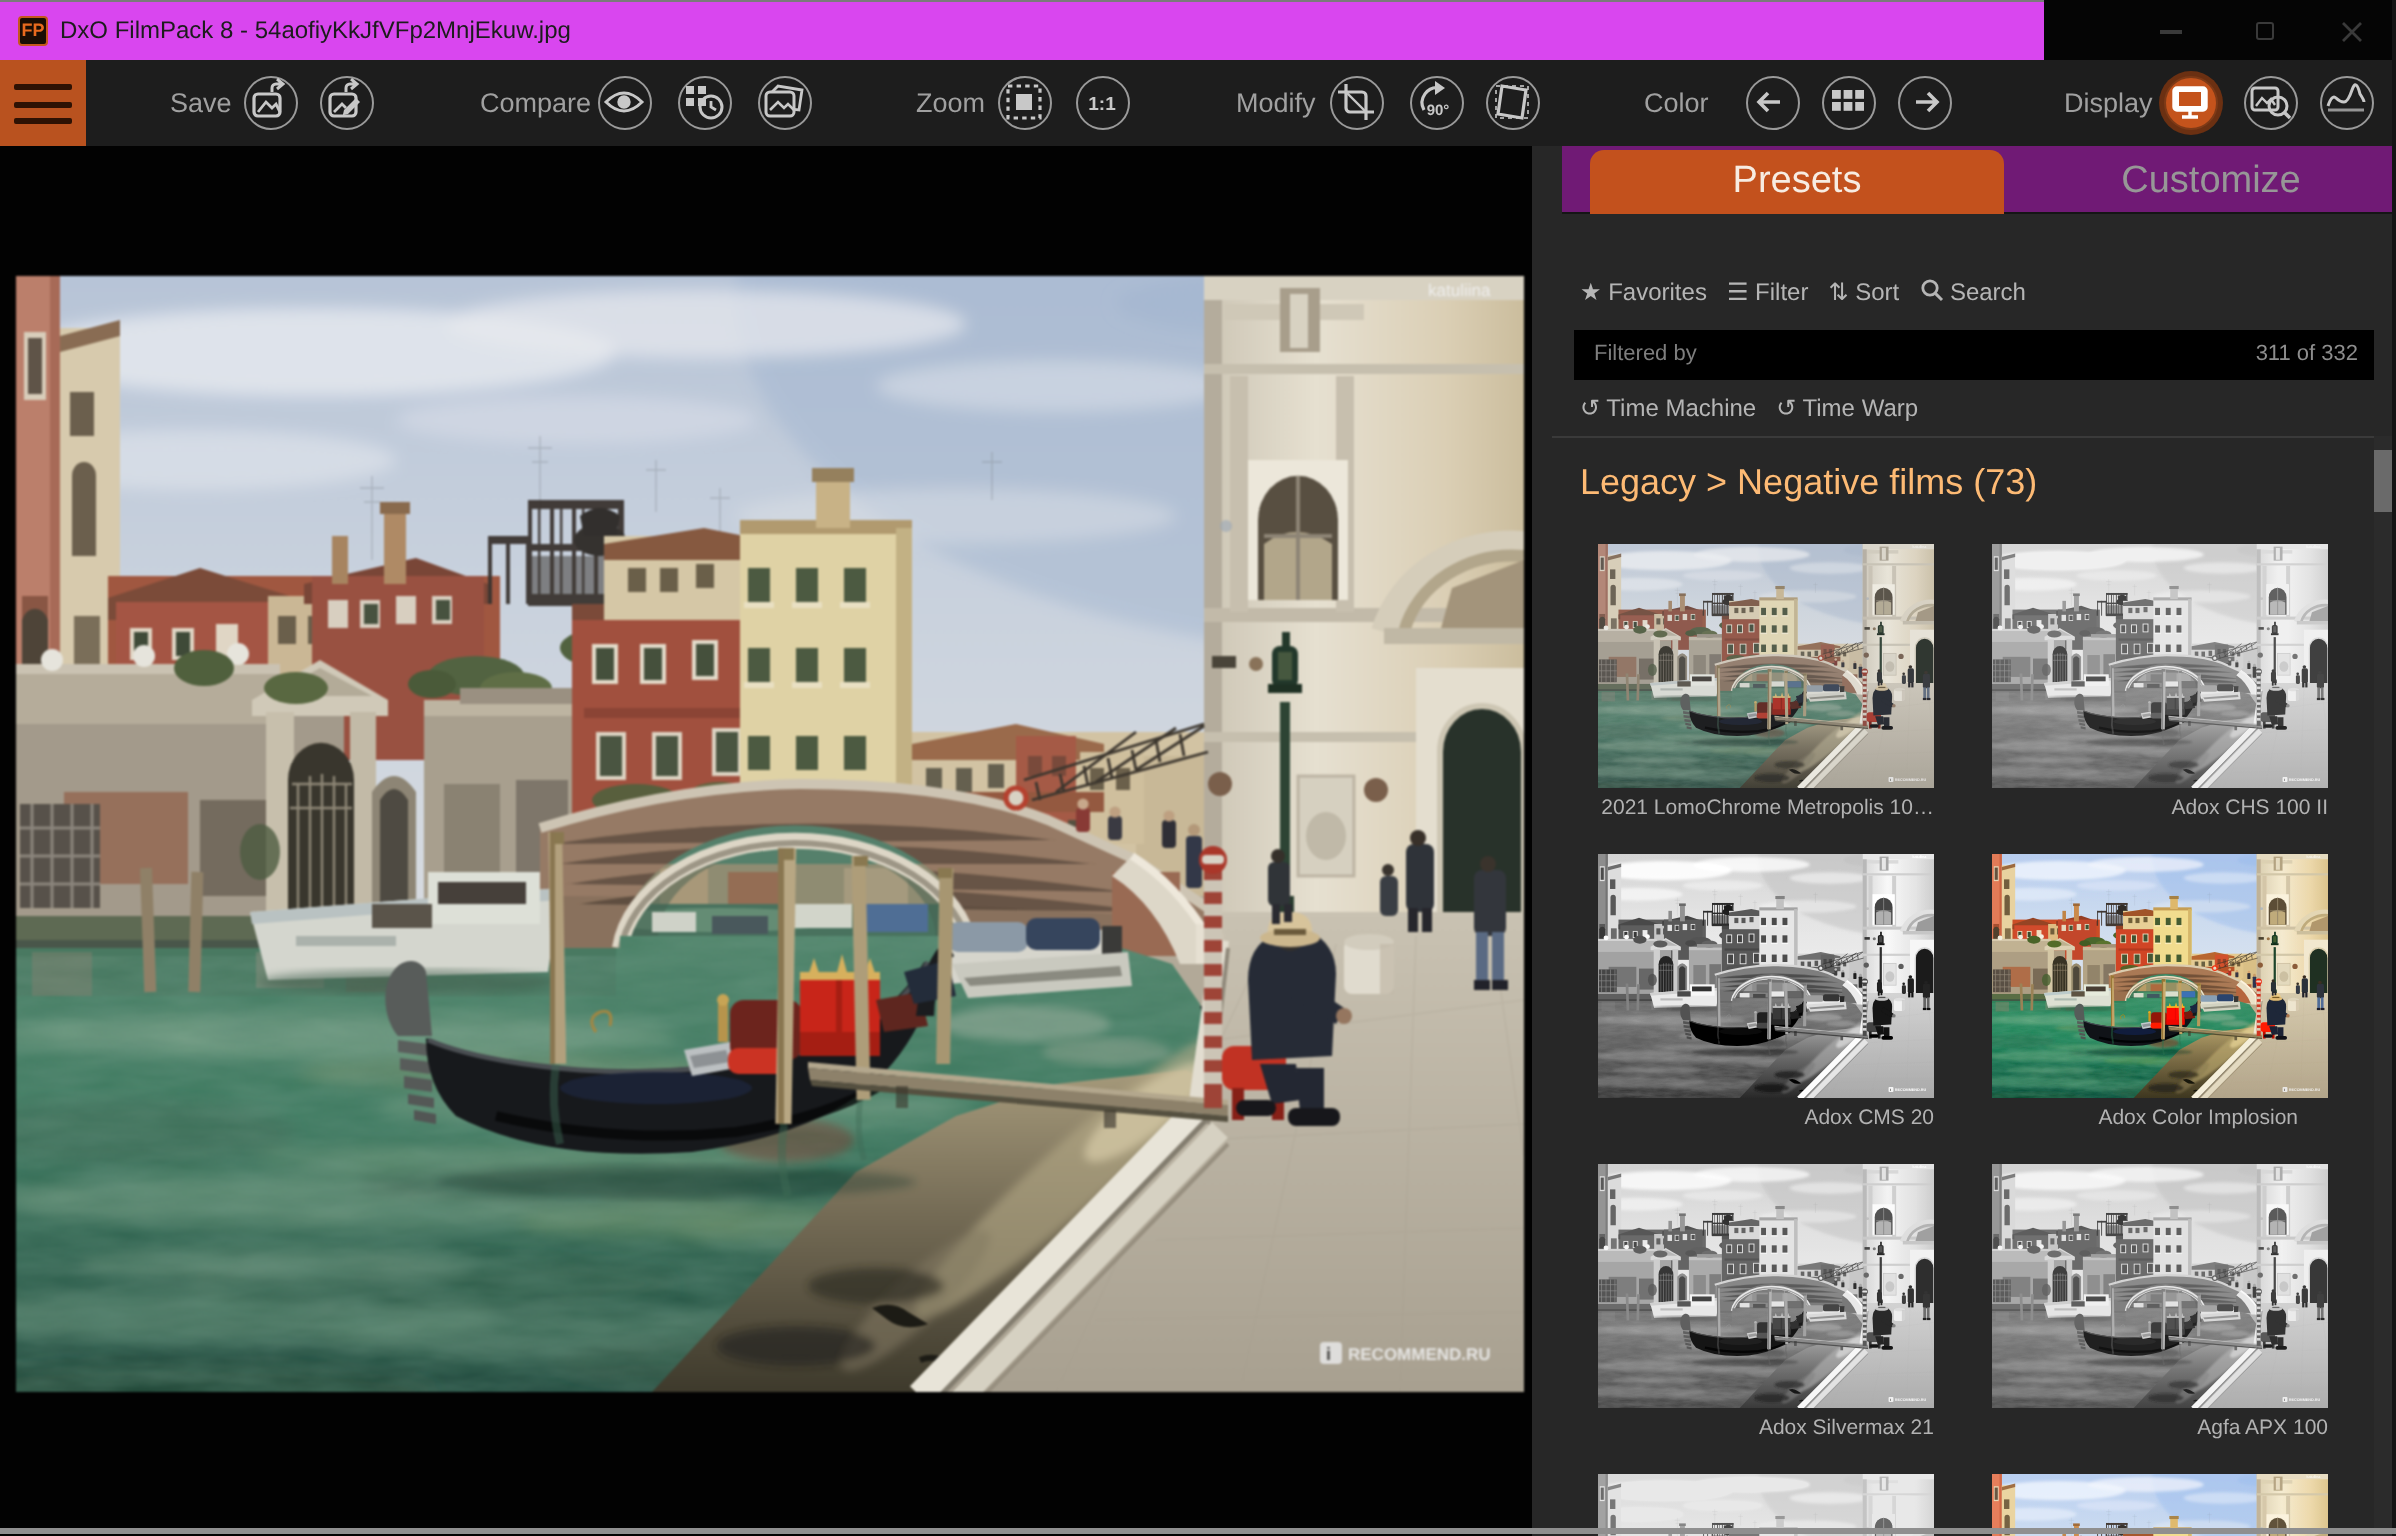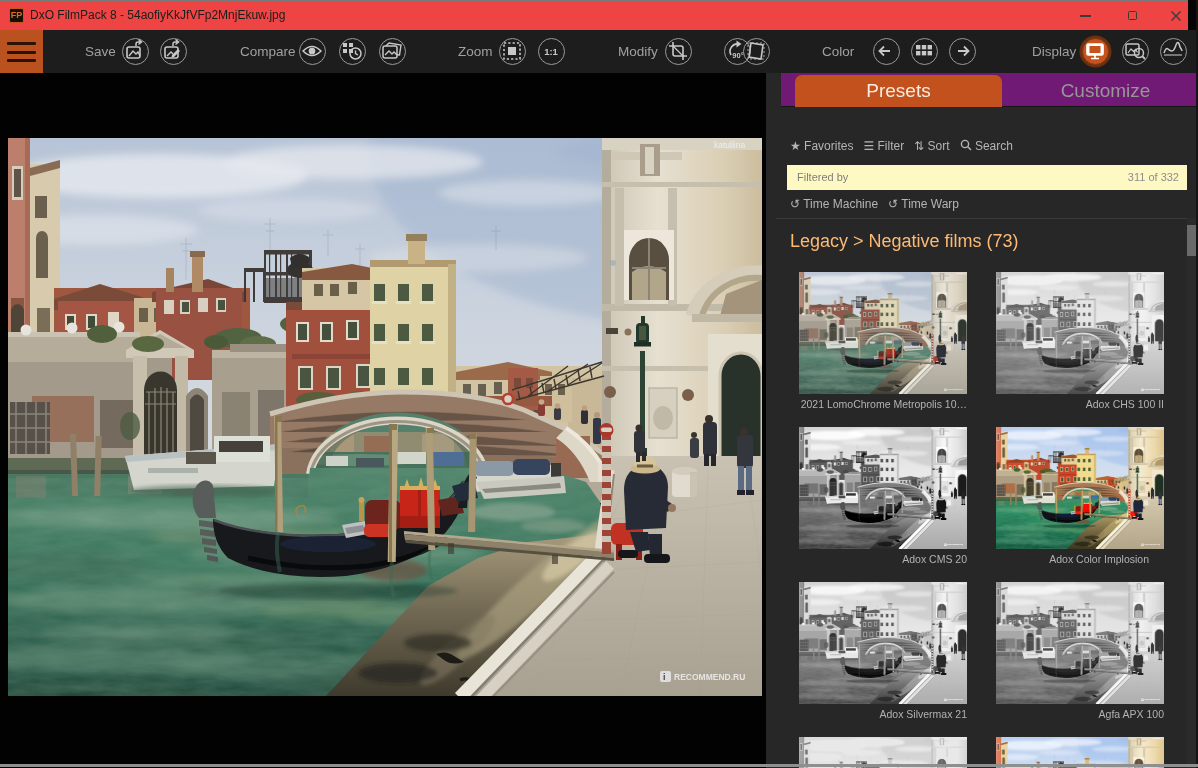--- a/index.html
+++ b/index.html
@@ -1,38 +1,38 @@
 <!DOCTYPE html>
 <html><head><meta charset="utf-8">
 <style>
 *{margin:0;padding:0;box-sizing:border-box}
 html,body{width:1198px;height:768px;overflow:hidden;background:#000;font-family:"Liberation Sans",sans-serif}
 #win{position:relative;width:1198px;height:768px;background:#050505}
 
-#titlebar{position:absolute;left:0;top:0;width:1188px;height:30px;background:#ef4444;border-top:1px solid #7a7a7a}
+#titlebar{position:absolute;left:0;top:0;width:1022px;height:30px;background:#d946ef;border-top:1px solid #7a7a7a}
 #fpicon{position:absolute;left:9px;top:7px;width:15px;height:15px;background:#1a0d04;border:1px solid #c4571e;border-radius:2px;color:#e86a1e;font-size:9px;font-weight:bold;text-align:center;line-height:13px}
 #wtitle{position:absolute;left:30px;top:7px;font-size:12px;color:#1c1c1c}
 
 #toolbar{position:absolute;left:0;top:30px;width:1198px;height:43px;background:#1d1d1d}
 #burger{position:absolute;left:0;top:0;width:43px;height:43px;background:#b9521f}
 #burger i{position:absolute;left:7px;width:29px;height:3px;background:#2e1204;border-radius:1px}
 .tlab{position:absolute;top:14px;font-size:13.5px;color:#a0a0a0}
 .ticon{position:absolute;top:8px;width:27px;height:27px;border:1.6px solid #9a9a9a;border-radius:50%}
 .ticon svg{position:absolute;left:0;top:0}
 .ticon.active{background:#c4531c;border-color:#7e3a17;box-shadow:0 0 0 2.5px #6b3012}
 
 #editor{position:absolute;left:0;top:73px;width:766px;height:695px;background:#020202}
 #photo{position:absolute;left:8px;top:65px;width:754px;height:558px;filter:blur(0.45px) saturate(0.97)}
 
 #panel{position:absolute;left:766px;top:73px;width:432px;height:695px;background:#272727}
 #tabrow{position:absolute;left:15px;top:0;width:506px;height:34px;background:#701a75;border-bottom:1px solid #151515}
 #tabPresets{position:absolute;left:14px;top:2px;width:207px;height:32px;background:#c3511d;border-radius:7px 7px 0 0;color:#f7ece2;font-size:19px;text-align:center;line-height:32px}
 #tabCustomize{position:absolute;left:221px;top:2px;width:207px;height:32px;color:#979797;font-size:19px;text-align:center;line-height:32px}
 .prow{position:absolute;font-size:12px;color:#b5b5b5}
-#filterbar{position:absolute;left:21px;top:92px;width:400px;height:25px;background:#fef9c3;font-size:11px;color:#7e7e7e;line-height:25px}
+#filterbar{position:absolute;left:21px;top:92px;width:400px;height:25px;background:#000000;font-size:11px;color:#7e7e7e;line-height:25px}
 #filterbar .fb1{margin-left:10px}
 #filterbar .fb2{position:absolute;right:8px;top:0;color:#8d8d8d}
 #heading{position:absolute;left:24px;top:158px;font-size:18px;color:#fdba74}
 .thumb{position:absolute;width:168px;height:122px;overflow:hidden;background:#888}
 .thumb svg{display:block}
 .tlabel{position:absolute;width:168px;text-align:right;font-size:10.5px;color:#b2b2b2;white-space:nowrap;overflow:hidden}
 #scroll{position:absolute;left:421px;top:145px;width:9px;height:550px;background:#2b2b2b}
 #scrollthumb{position:absolute;left:0;top:7px;width:9px;height:31px;background:#6a6a6a}
 #botline{position:absolute;left:0;top:764px;width:1198px;height:3px;background:#8f8f8f}
 </style></head>
@@ -672,21 +672,21 @@
           <text x="12" y="16" font-family="Liberation Sans,sans-serif" font-size="9.5" font-weight="bold" fill="#c8c8c8" text-anchor="middle">1:1</text>
         </svg>
       </div>
     <div class="ticon" style="left:665px">
         <svg width="24" height="24" viewBox="0 0 24 24" fill="none" stroke="#c8c8c8" stroke-width="1.6">
           <path d="M7,3 v12 a2,2 0 0 0 2,2 h12"></path>
           <path d="M3,7 h12 a2,2 0 0 1 2,2 v12"></path>
           <path d="M7,7 l10,10" stroke-width="1.2"></path>
         </svg>
       </div>
-    <div class="ticon" style="left:724px">
+    <div class="ticon" style="left:705px">
         <svg width="24" height="24" viewBox="0 0 24 24" fill="none" stroke="#c8c8c8">
           <path d="M6,16 a7.5,7.5 0 0 1 8,-11" stroke-width="1.6"></path>
           <path d="M11.5,1.5 l5,3.5 -5,3.5 z" fill="#c8c8c8" stroke="none"></path>
           <text x="13" y="18.5" font-family="Liberation Sans,sans-serif" font-size="7.5" font-weight="bold" fill="#c8c8c8" text-anchor="middle" stroke="none">90°</text>
         </svg>
       </div>
     <div class="ticon" style="left:743px">
         <svg width="24" height="24" viewBox="0 0 24 24" fill="none" stroke="#c8c8c8" stroke-width="1.6">
           <path d="M7,4 L19,6 L17,20 L5,18 Z"></path>
           <rect x="4" y="4" width="16" height="16" stroke-dasharray="2,2" stroke-width="1" opacity="0.8"></rect>

